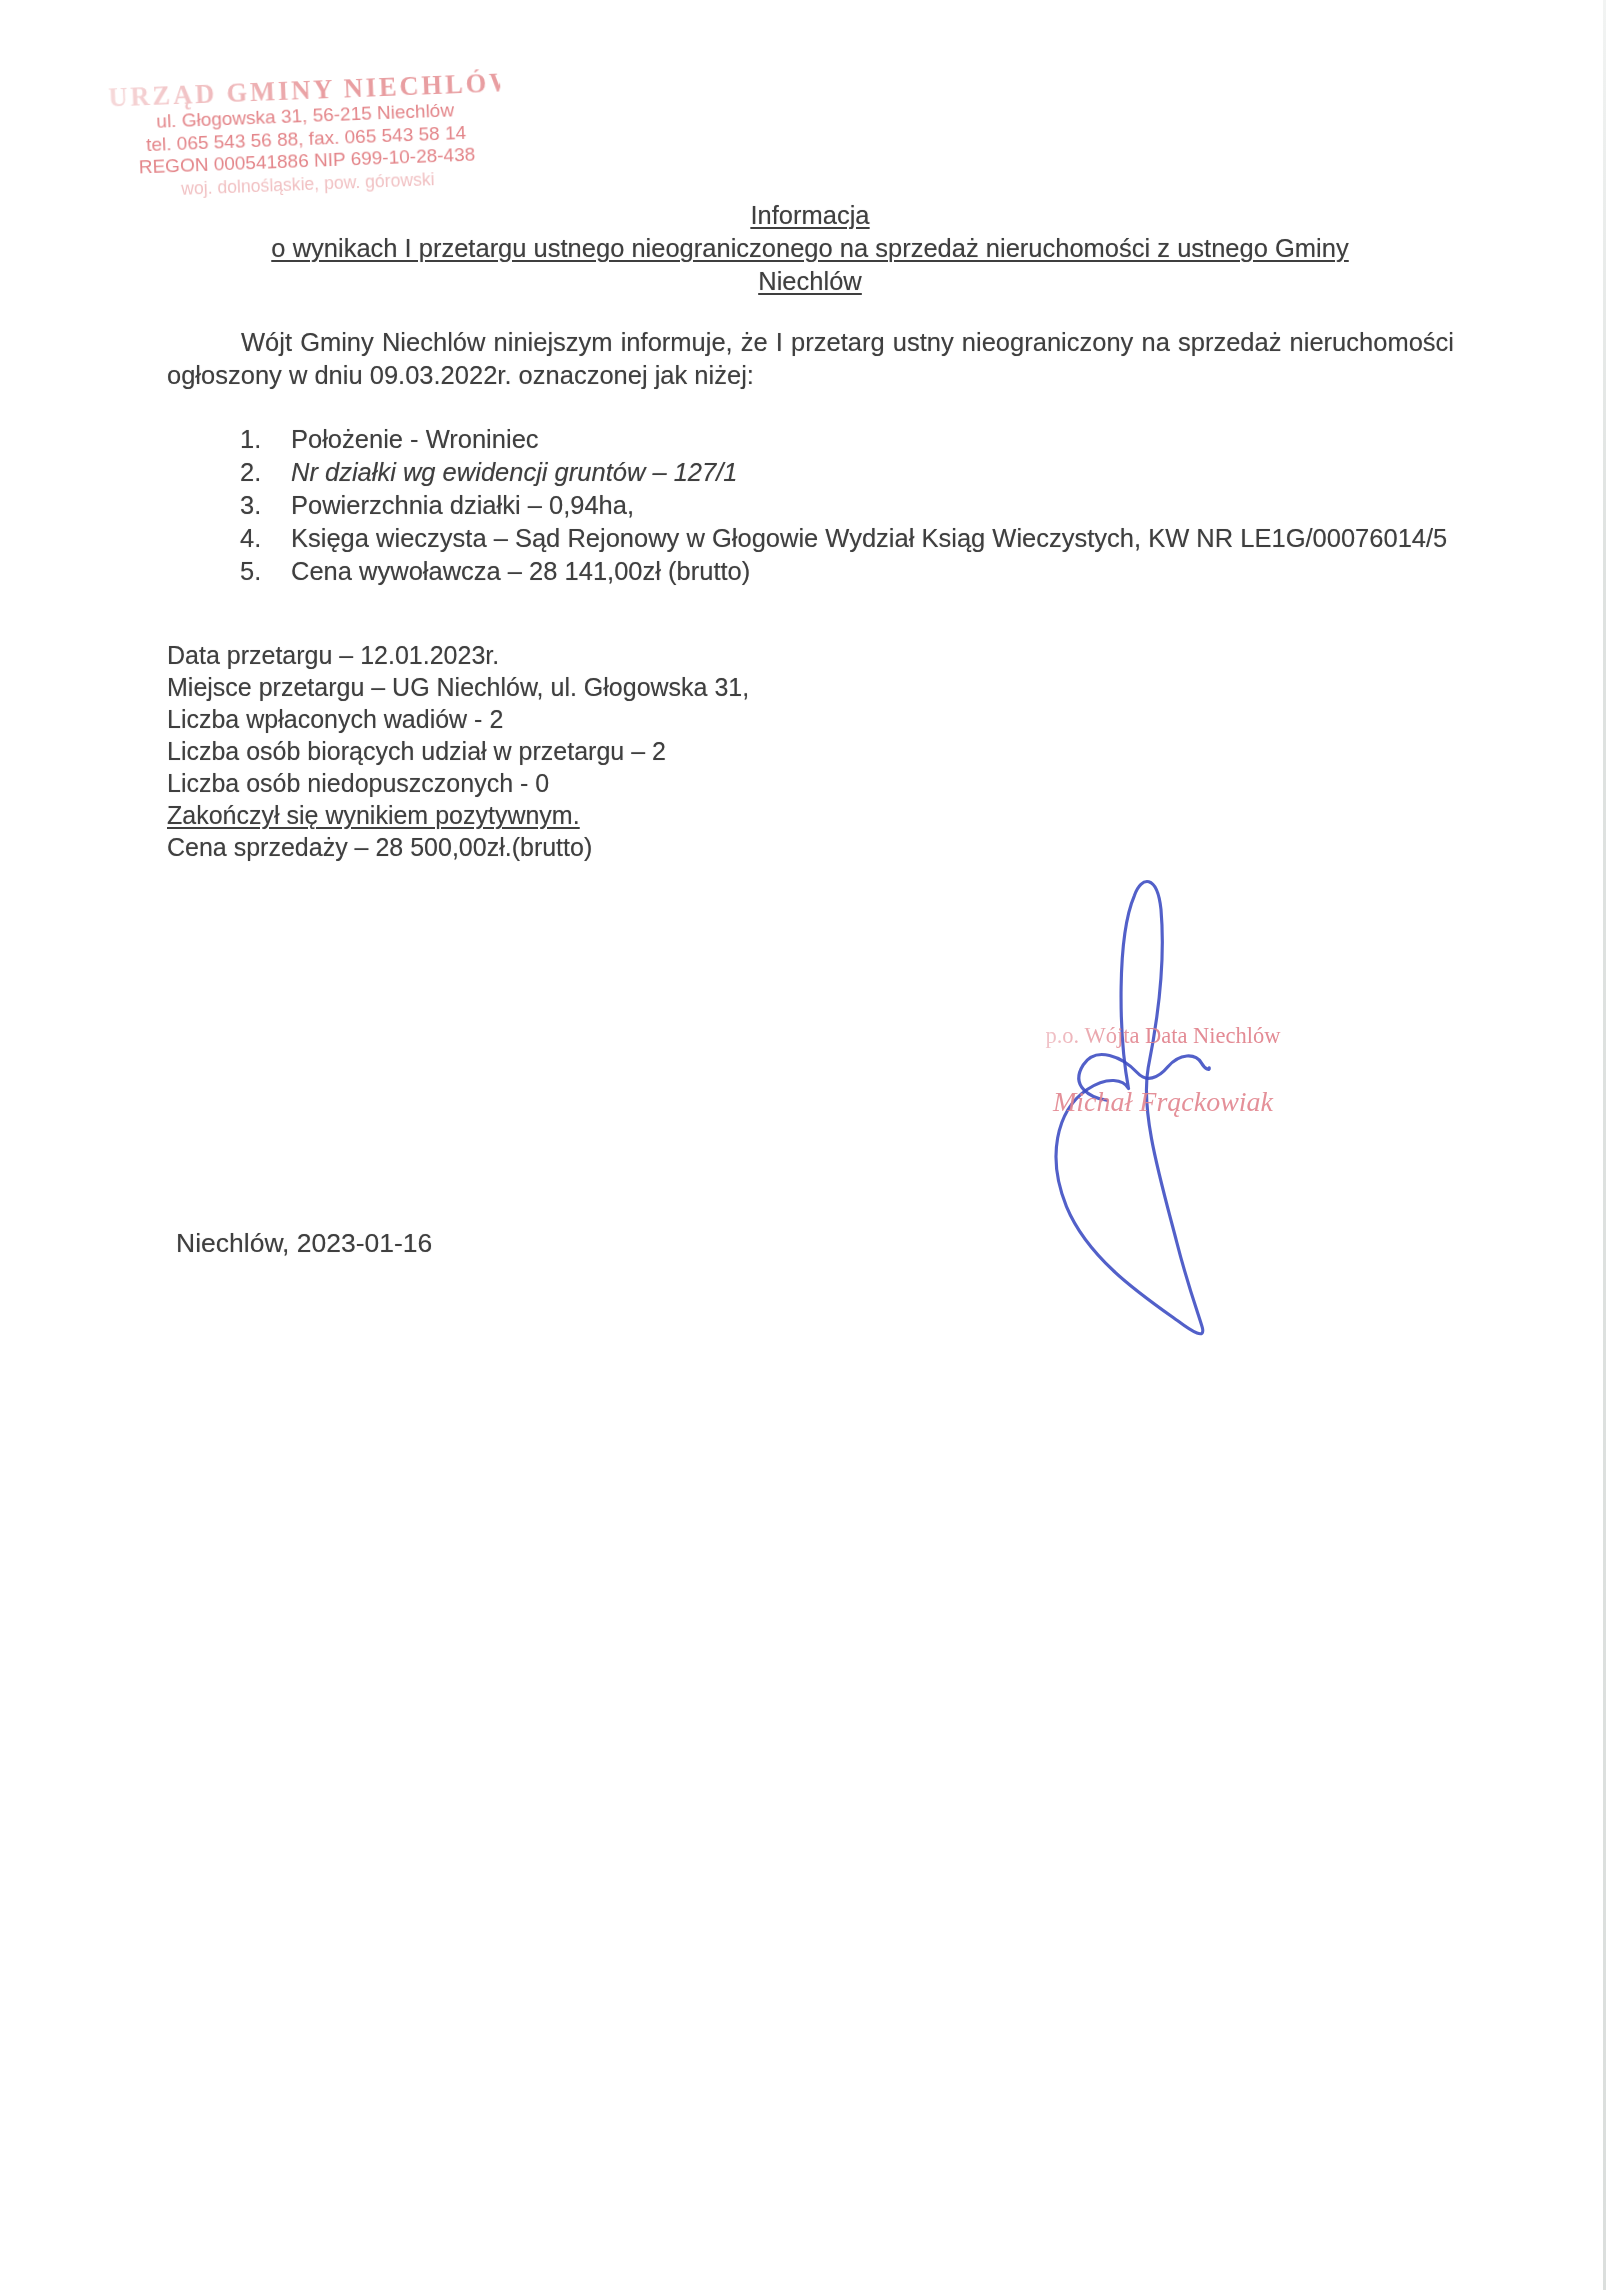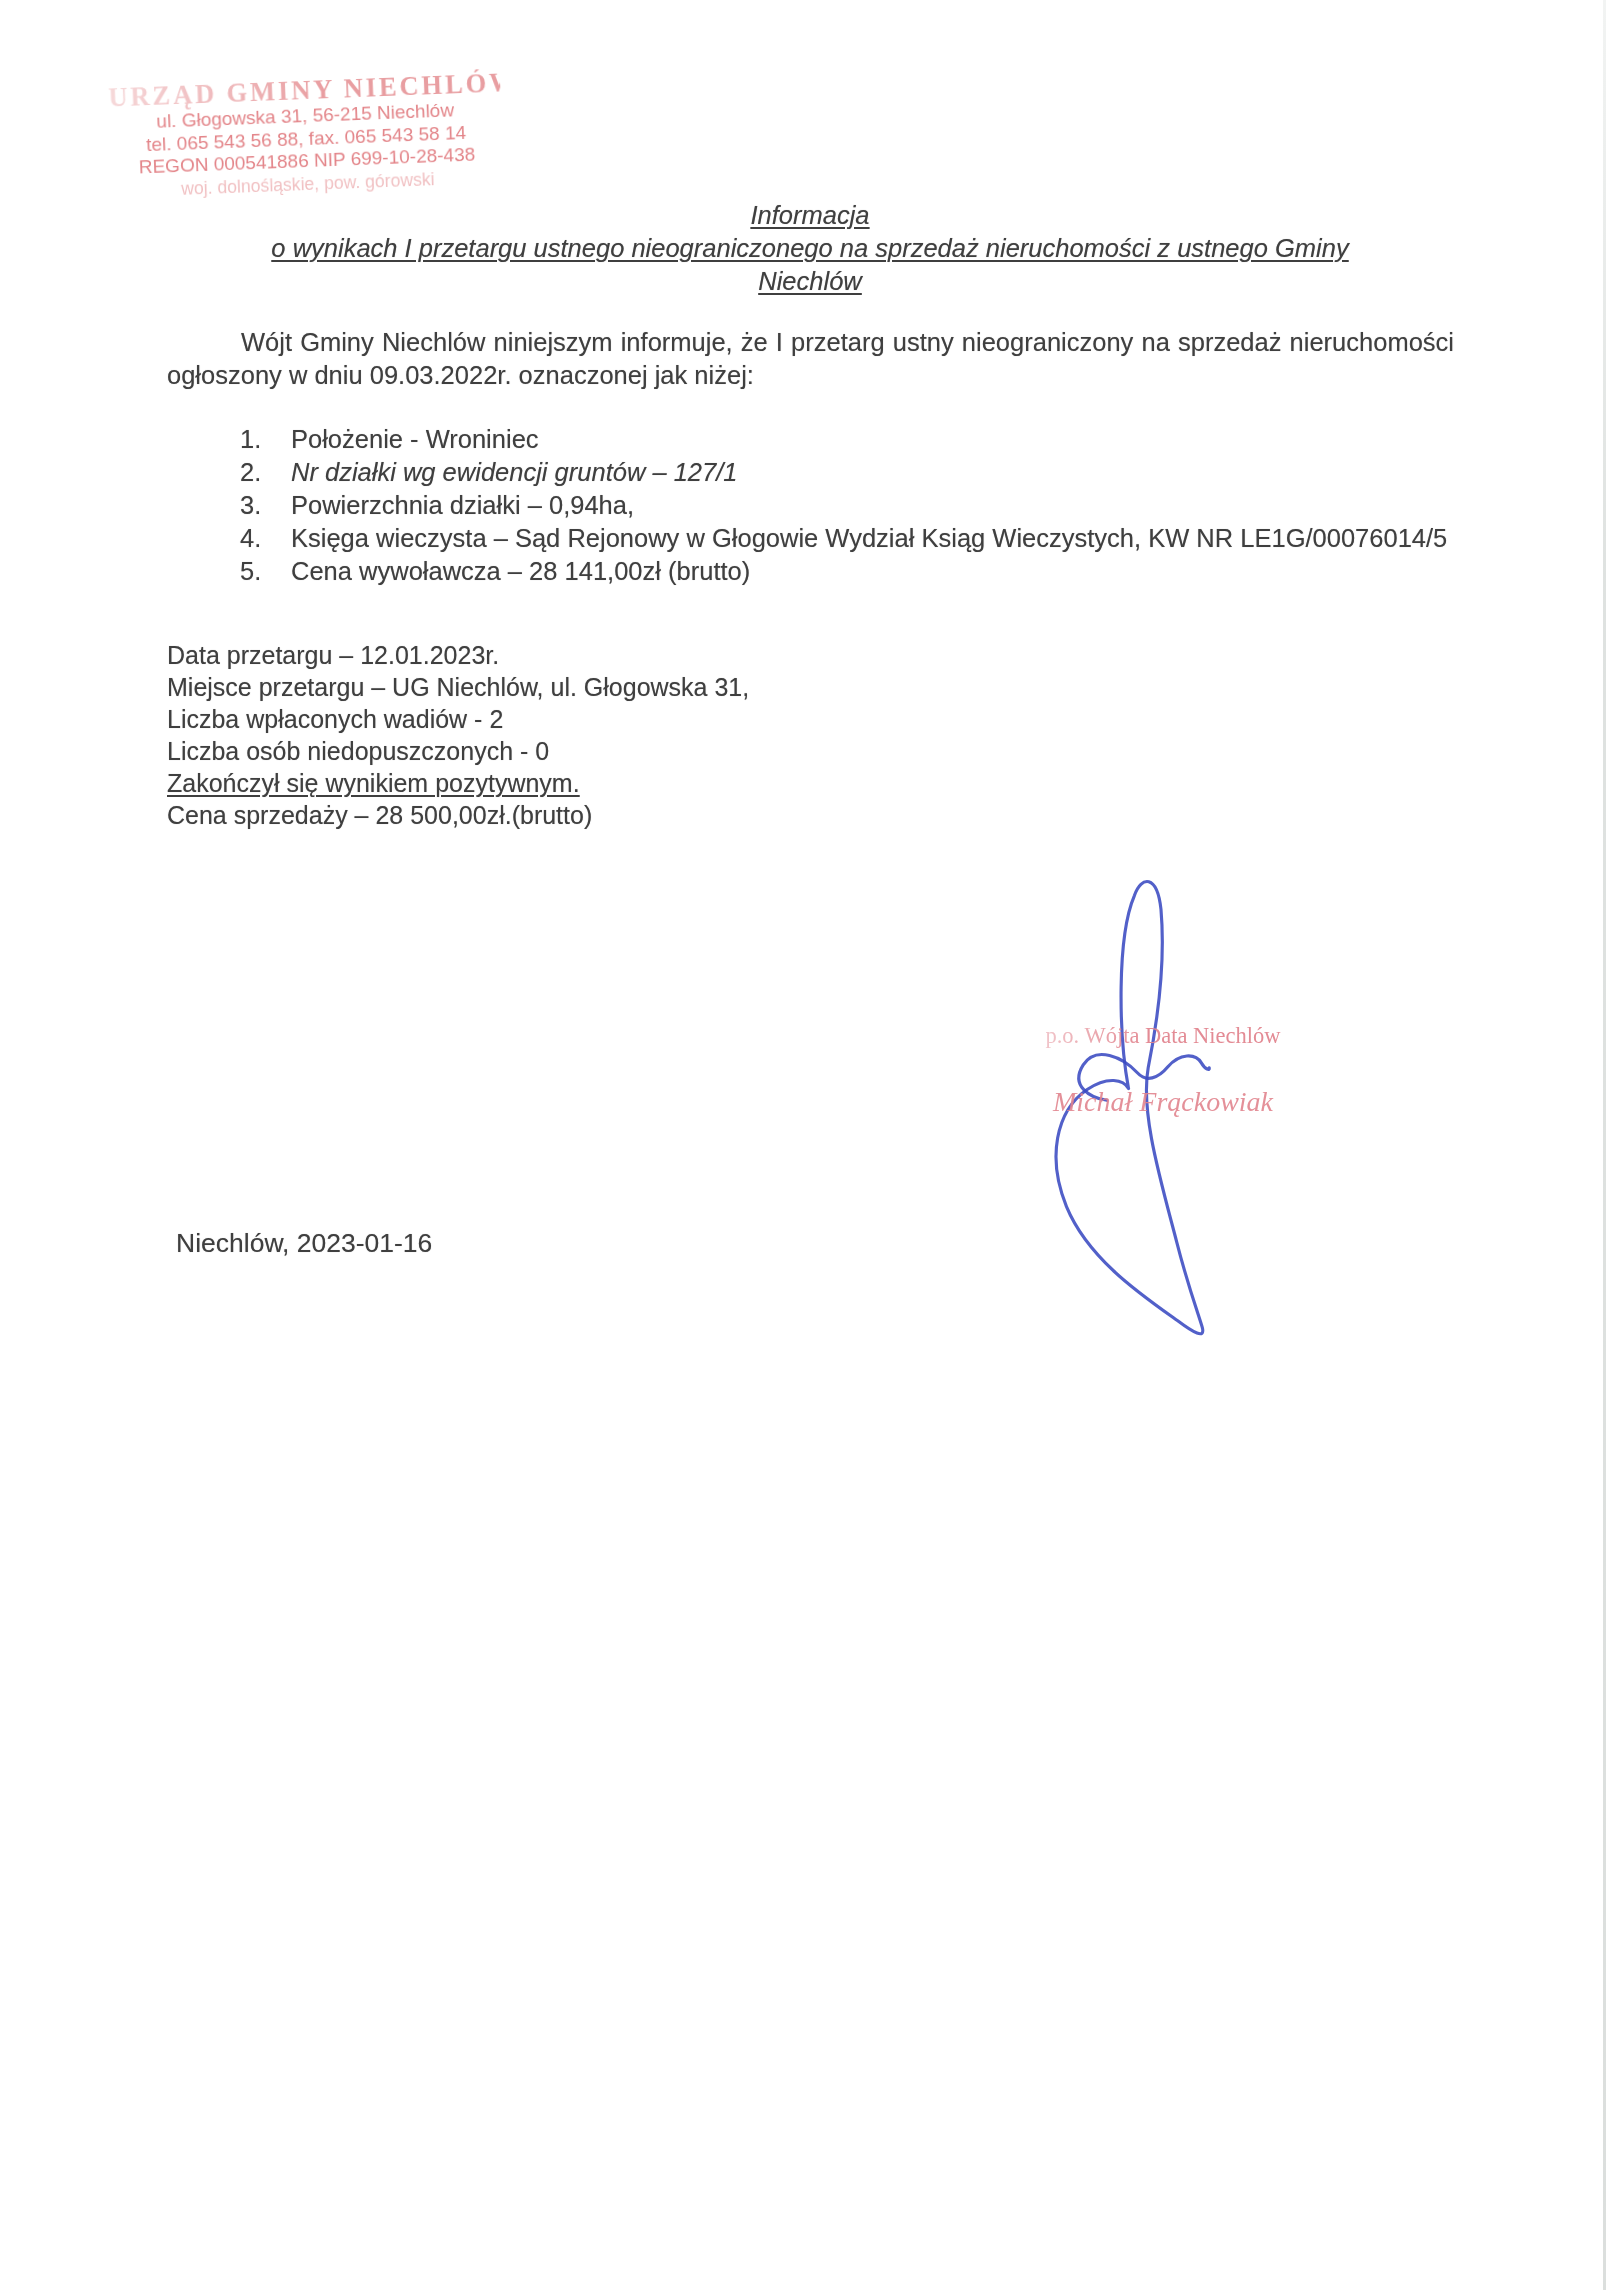--- a/index.html
+++ b/index.html
@@ -38,21 +38,20 @@
     -webkit-mask-image:linear-gradient(100deg,rgba(0,0,0,.35) 0%,rgba(0,0,0,.9) 55%);
     mask-image:linear-gradient(100deg,rgba(0,0,0,.35) 0%,rgba(0,0,0,.9) 55%);
   }
   .stamp .s2{font-size:19px;line-height:22.5px;opacity:.82;white-space:nowrap;}
   .stamp .s3{font-size:17.6px;line-height:22.5px;opacity:.42;white-space:nowrap;filter:blur(0.5px);}
   
   .title{
     position:absolute;left:0;top:199px;width:1620px;
     text-align:center;font-size:25.5px;line-height:33px;
     text-shadow:0 0 0.8px rgba(63,63,63,.45);
-    font-style:italic;
   }
   .u{text-decoration:underline;text-underline-offset:2.9px;text-decoration-thickness:2px;}
   
   .intro{
     position:absolute;left:167px;top:326px;width:1287px;margin:0;
     font-size:25.5px;line-height:33px;text-align:justify;text-indent:74px;
     text-shadow:0 0 0.8px rgba(63,63,63,.45);
   }
   
   .list{
@@ -142,20 +141,21 @@
     <li class="li">
       <span class="num">5.</span>
       <span class="txt">Cena wywoławcza – 28 141,00zł (brutto)</span>
     </li>
   </ol>
 
   <div class="details">
     <div>Data przetargu – 12.01.2023r.</div>
     <div>Miejsce przetargu – UG Niechlów, ul. Głogowska 31,</div>
     <div>Liczba wpłaconych wadiów - 2</div>
+    <div>Liczba osób biorących udział w przetargu  – 2</div>
     <div>Liczba osób niedopuszczonych - 0</div>
     <div class="u">Zakończył się wynikiem pozytywnym.</div>
     <div>Cena sprzedaży – 28 500,00zł.(brutto)</div>
   </div>
 
   <svg class="signature" viewBox="0 0 300 510" xmlns="http://www.w3.org/2000/svg">
     <path d="M 118 224
          C 108 170, 106 70, 124 28
          C 131 8, 147 6, 151 42
          C 156 100, 147 158, 138 203

